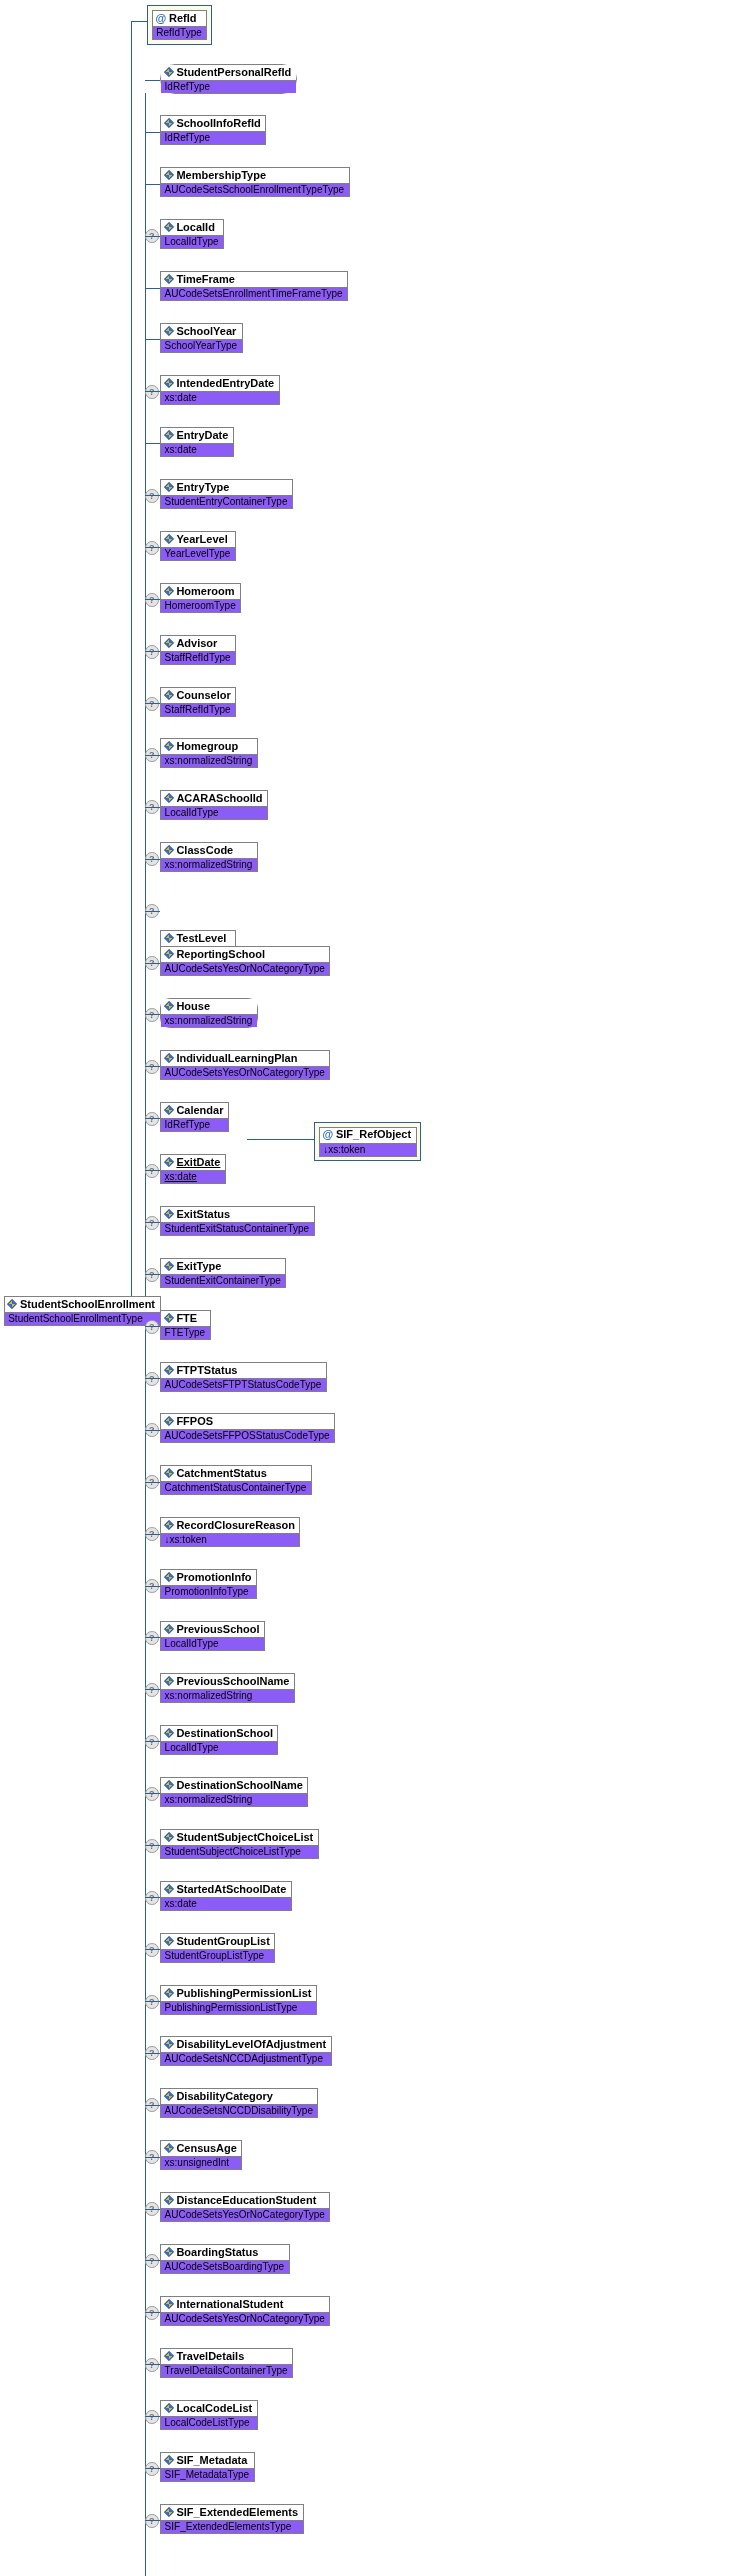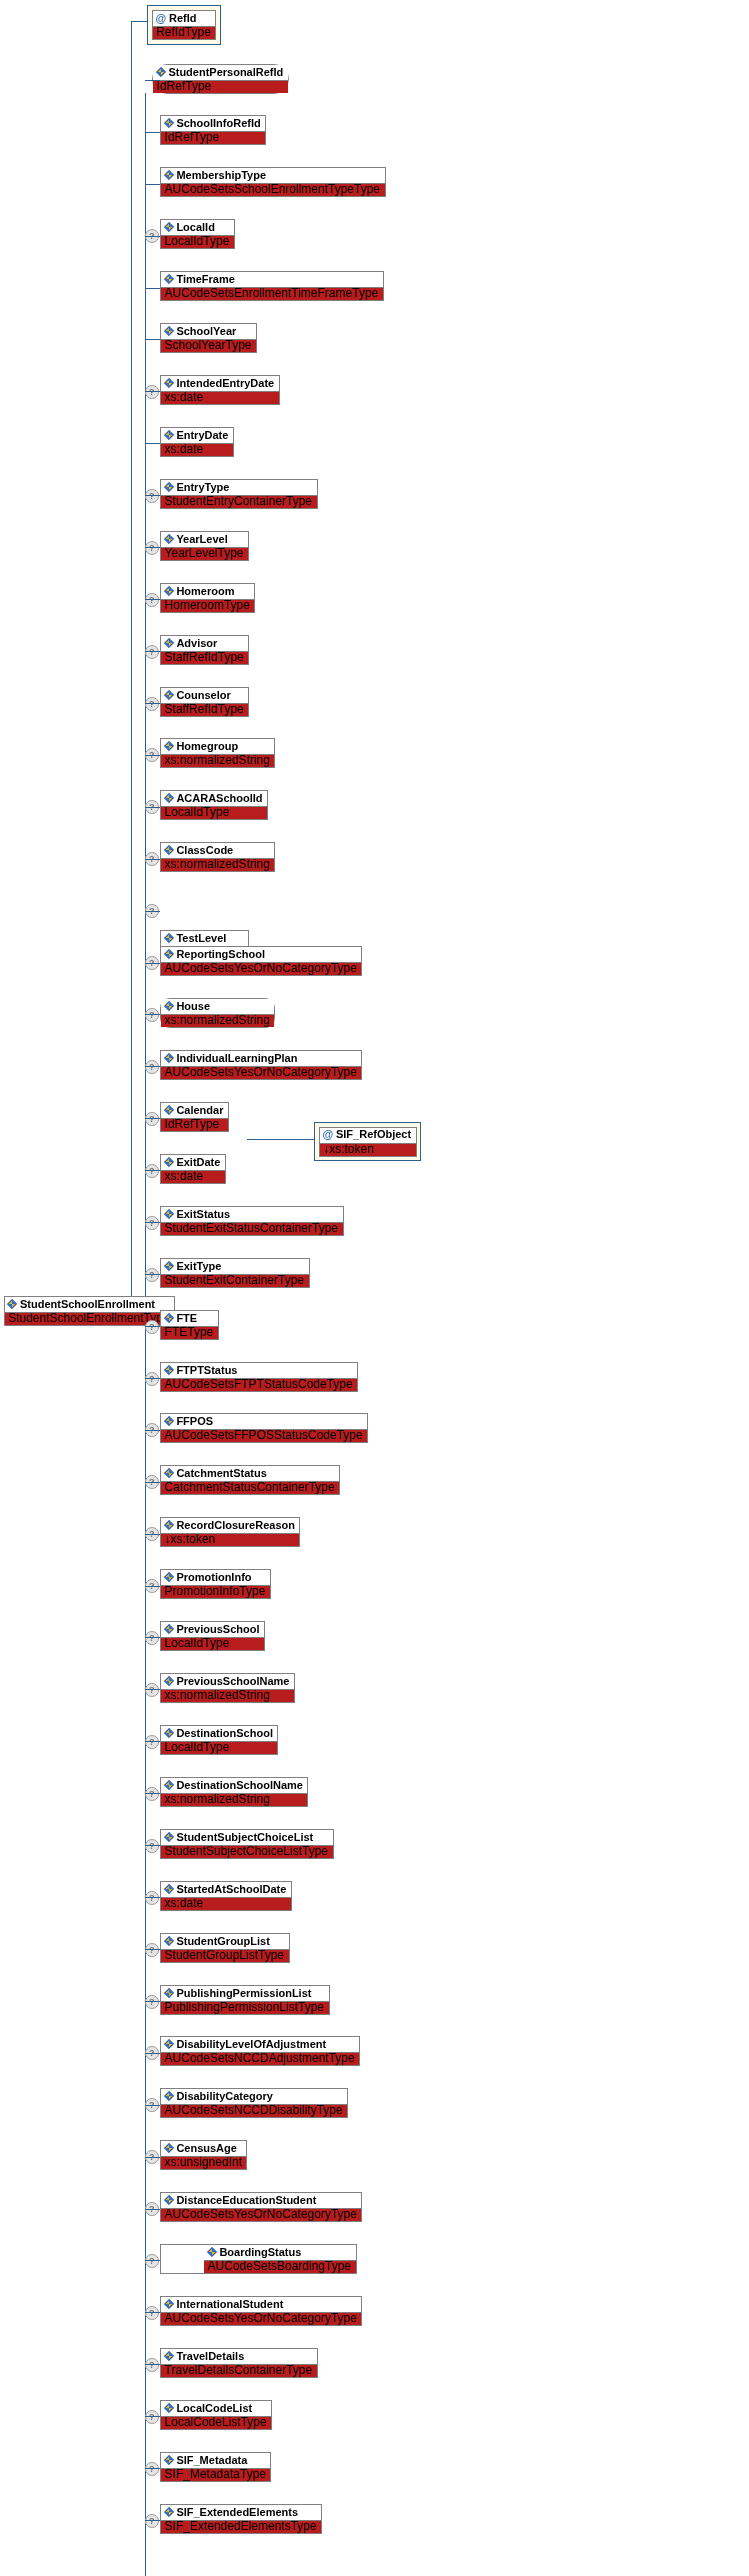--- a/index.html
+++ b/index.html
@@ -34,24 +34,24 @@
     padding:0.9px 4.5px 0.9px 2.7px;
     font-size:11px;
     font-weight:bold;
     color:#000000;
     line-height:13.6px;
     background:#ffffff;
   }
   .node .type{
     display:block;
     padding:0px 4.5px 0.9px 3.6px;
-    font-size:12px;
+    font-size:10px;
     color:#000000;
     line-height:11px;
-    background:#b91c1c;
+    background:#8b5cf6;
     border-top:0.9px solid #808080;
   }
 
   
   .attrwrap{
     position:absolute;
     box-sizing:border-box;
     border:0.9px solid #2d5f8f;
     background:#fbfbe8;
     padding:3.6px;
@@ -128,21 +128,21 @@
     </div>
   </div>
 
   <div id="children-layer">
       <div class="attrwrap" style="position: absolute; left: 147px; top: 5.4px;">
         <div class="node">
           <span class="title"><span class="ico ico-attr">@</span><span>RefId</span></span>
           <span class="type">RefIdType</span>
         </div>
       </div>
-      <div class="node" style="position: absolute; left: 152px; top: 64px; border-radius: 15px;">
+      <div class="node" style="position: absolute; left: 160px; top: 64px; border-radius: 15px;">
         <span class="title"><span class="ico ico-elem"><svg width="10" height="10" viewBox="0 0 11 11">
               <polygon points="5.5,0 11,5.5 5.5,11 0,5.5" fill="#1f4e9c"></polygon>
               <polygon points="5.5,1.6 9.4,5.5 5.5,9.4 1.6,5.5" fill="#e8b923"></polygon>
               <polygon points="5.5,0 11,5.5 5.5,5.5" fill="#2f6fd0"></polygon>
               <polygon points="0,5.5 5.5,5.5 5.5,11" fill="#2f6fd0"></polygon>
             </svg></span><span>StudentPersonalRefId</span></span>
         <span class="type">IdRefType</span>
       </div>
       <div class="line h" style="left: 145px; top: 80px; width: 14.5px;"></div>
       <div class="node" style="position: absolute; left: 160px; top: 115px;">
@@ -353,21 +353,21 @@
         <span class="title"><span class="ico ico-elem"><svg width="10" height="10" viewBox="0 0 11 11">
               <polygon points="5.5,0 11,5.5 5.5,11 0,5.5" fill="#1f4e9c"></polygon>
               <polygon points="5.5,1.6 9.4,5.5 5.5,9.4 1.6,5.5" fill="#e8b923"></polygon>
               <polygon points="5.5,0 11,5.5 5.5,5.5" fill="#2f6fd0"></polygon>
               <polygon points="0,5.5 5.5,5.5 5.5,11" fill="#2f6fd0"></polygon>
             </svg></span><span>Calendar</span></span>
         <span class="type">IdRefType</span>
       </div>
       <div class="optmark" style="left: 145px; top: 1112px;">?</div>
       <div class="line h" style="left: 145px; top: 1118px; width: 14.5px;"></div>
-      <div class="node" style="position: absolute; left: 160px; top: 1154px;">
+      <div class="node" style="position: absolute; left: 160px; top: 1154px; text-decoration: underline;">
         <span class="title"><span class="ico ico-elem"><svg width="10" height="10" viewBox="0 0 11 11">
               <polygon points="5.5,0 11,5.5 5.5,11 0,5.5" fill="#1f4e9c"></polygon>
               <polygon points="5.5,1.6 9.4,5.5 5.5,9.4 1.6,5.5" fill="#e8b923"></polygon>
               <polygon points="5.5,0 11,5.5 5.5,5.5" fill="#2f6fd0"></polygon>
               <polygon points="0,5.5 5.5,5.5 5.5,11" fill="#2f6fd0"></polygon>
             </svg></span><span>ExitDate</span></span>
         <span class="type">xs:date</span>
       </div>
       <div class="optmark" style="left: 145px; top: 1164px;">?</div>
       <div class="line h" style="left: 145px; top: 1170px; width: 14.5px;"></div>
@@ -584,21 +584,21 @@
         <span class="title"><span class="ico ico-elem"><svg width="10" height="10" viewBox="0 0 11 11">
               <polygon points="5.5,0 11,5.5 5.5,11 0,5.5" fill="#1f4e9c"></polygon>
               <polygon points="5.5,1.6 9.4,5.5 5.5,9.4 1.6,5.5" fill="#e8b923"></polygon>
               <polygon points="5.5,0 11,5.5 5.5,5.5" fill="#2f6fd0"></polygon>
               <polygon points="0,5.5 5.5,5.5 5.5,11" fill="#2f6fd0"></polygon>
             </svg></span><span>DistanceEducationStudent</span></span>
         <span class="type">AUCodeSetsYesOrNoCategoryType</span>
       </div>
       <div class="optmark" style="left: 145px; top: 2202px;">?</div>
       <div class="line h" style="left: 145px; top: 2209px; width: 14.5px;"></div>
-      <div class="node" style="position: absolute; left: 160px; top: 2244px; padding-left: 43px;">
+      <div class="node" style="position: absolute; left: 160px; top: 2244px;">
         <span class="title"><span class="ico ico-elem"><svg width="10" height="10" viewBox="0 0 11 11">
               <polygon points="5.5,0 11,5.5 5.5,11 0,5.5" fill="#1f4e9c"></polygon>
               <polygon points="5.5,1.6 9.4,5.5 5.5,9.4 1.6,5.5" fill="#e8b923"></polygon>
               <polygon points="5.5,0 11,5.5 5.5,5.5" fill="#2f6fd0"></polygon>
               <polygon points="0,5.5 5.5,5.5 5.5,11" fill="#2f6fd0"></polygon>
             </svg></span><span>BoardingStatus</span></span>
         <span class="type">AUCodeSetsBoardingType</span>
       </div>
       <div class="optmark" style="left: 145px; top: 2254px;">?</div>
       <div class="line h" style="left: 145px; top: 2260px; width: 14.5px;"></div>

